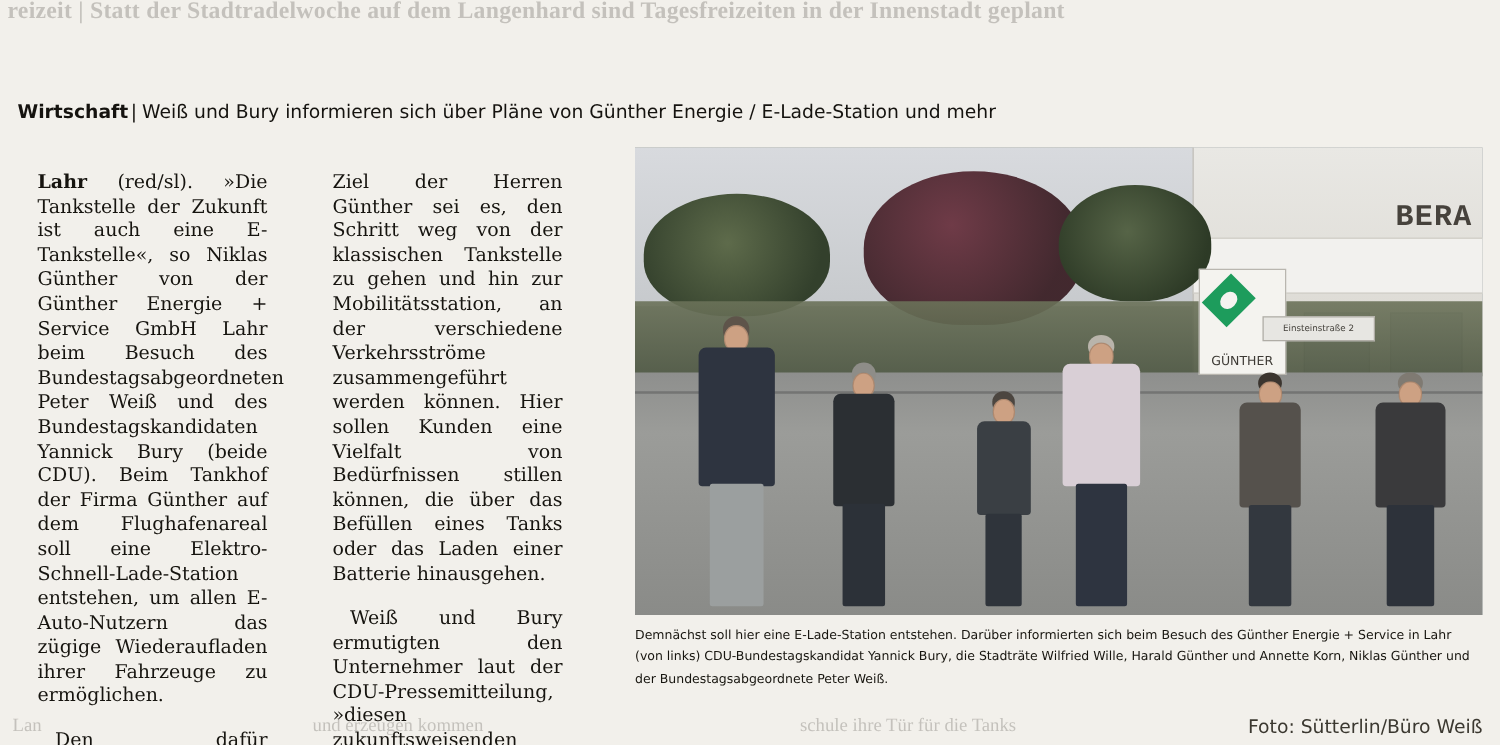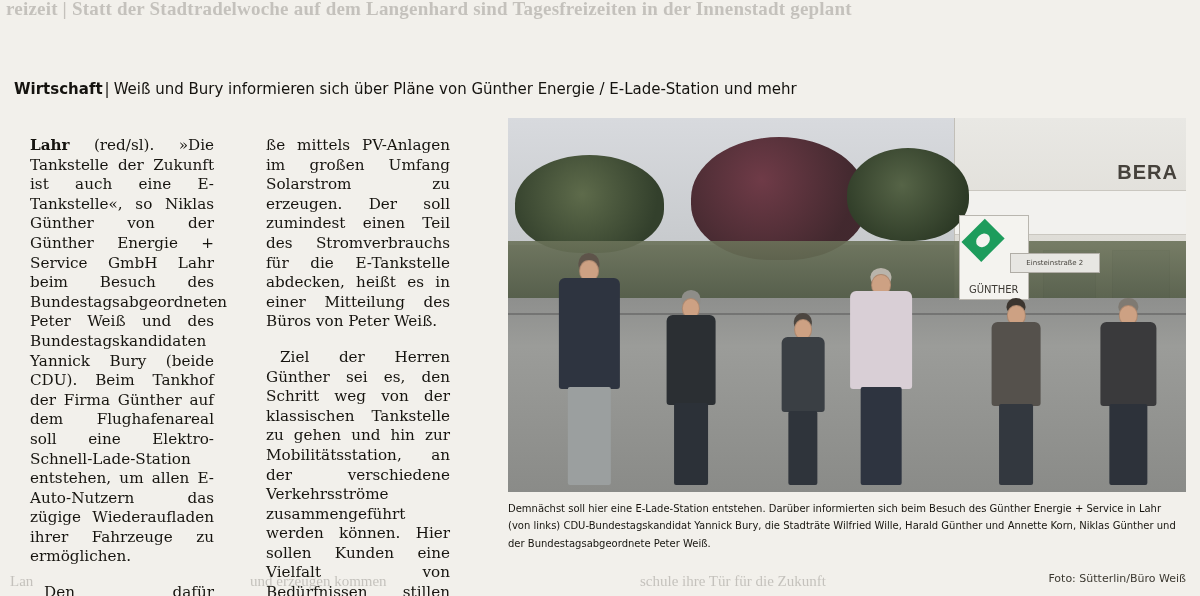--- a/index.html
+++ b/index.html
@@ -148,23 +148,23 @@
     left: 0; right: 0; top: 34%;
     height: 20%;
     background: #f2f1ee;
     border-top: 1px solid #cac7c0;
     border-bottom: 1px solid #cac7c0;
   }
   .ph-building .b-label {
     position: absolute;
     right: 8px;
     top: 20%;
-    font-family: Liberation Sans, sans-serif;
+    font-family: Liberation Mono, monospace;
     font-weight: 700;
-    font-size: 20px;
+    font-size: 24px;
     color: #46423c;
     letter-spacing: 1px;
   }
   .ph-building .b-win {
     position: absolute;
     background: #b9bcbd;
     border: 1px solid #a4a6a6;
   }
   
   .ph-tree {
@@ -296,21 +296,21 @@
     color: #17150f;
     text-align: left;
   }
   .credit {
     position: absolute;
     top: 572px;
     left: 508px;
     width: 678px;
     text-align: right;
     font-family: "DejaVu Sans", sans-serif;
-    font-size: 11px;
+    font-size: 15px;
     color: #3b3830;
   }
 </style>
 </head>
 <body>
 
 <div id="ghost-top" class="ghost">
   <span class="g-left">reizeit | Statt der Stadtradelwoche auf dem Langenhard sind Tagesfreizeiten in der Innenstadt geplant</span>
 </div>
 
@@ -322,21 +322,20 @@
   </div>
 
   <div class="col" id="col-1">
     <p>
       <span class="dateline">Lahr</span><span class="dateline-reg"> (red/sl). </span><span>»Die Tankstelle der Zukunft ist auch eine E-Tankstelle«, so Niklas Günther von der Günther Energie + Service GmbH Lahr beim Besuch des Bundestagsabgeordneten Peter Weiß und des Bundestagskandidaten Yannick Bury (beide CDU). Beim Tankhof der Firma Günther auf dem Flughafenareal soll eine Elektro-Schnell-Lade-Station entstehen, um allen E-Auto-Nutzern das zügige Wiederaufladen ihrer Fahrzeuge zu ermöglichen.</span>
     </p>
     <p>Den dafür notwendigen Strom will Niklas Günther jedoch nicht nur einfach aus dem Leitungsnetz holen. Vielmehr plant er zur Unterstützung seines Vorhabens, auch selbst auf den Dächern der Tankstelle, des Verwaltungsgebäudes und der Waschstra-</p>
   </div>
 
   <div class="col" id="col-2">
-    <p>ße mittels PV-Anlagen im großen Umfang Solarstrom zu erzeugen. Der soll zumindest einen Teil des Stromverbrauchs für die E-Tankstelle abdecken, heißt es in einer Mitteilung des Büros von Peter Weiß.</p>
     <p>Ziel der Herren Günther sei es, den Schritt weg von der klassischen Tankstelle zu gehen und hin zur Mobilitätsstation, an der verschiedene Verkehrsströme zusammengeführt werden können. Hier sollen Kunden eine Vielfalt von Bedürfnissen stillen können, die über das Befüllen eines Tanks oder das Laden einer Batterie hinausgehen.</p>
     <p>Weiß und Bury ermutigten den Unternehmer laut der CDU-Pressemitteilung, »diesen zukunftsweisenden Weg zu gehen«.</p>
   </div>
 
   <div class="photo-wrap">
     <div class="photo">
       <div class="ph-sky"></div>
 
       <div class="ph-building">
         <div class="b-band"></div>
@@ -407,14 +406,14 @@
   </div>
 
   <div class="caption">Demnächst soll hier eine E-Lade-Station entstehen. Darüber informierten sich beim Besuch des Günther Energie + Service in Lahr (von links) CDU-Bundestagskandidat Yannick Bury, die Stadträte Wilfried Wille, Harald Günther und Annette Korn, Niklas Günther und der Bundestagsabgeordnete Peter Weiß.</div>
   <div class="credit">Foto: Sütterlin/Büro Weiß</div>
 
 </div>
 
 <div id="ghost-bottom" class="ghost">
   <span class="gb1">Lan</span>
   <span class="gb2">und erzeugen kommen</span>
-  <span class="gb3">schule ihre Tür für die Zukunft</span>
+  <span class="gb3">schule ihre Tür für die Tanks</span>
 </div>
 
 </body></html>

